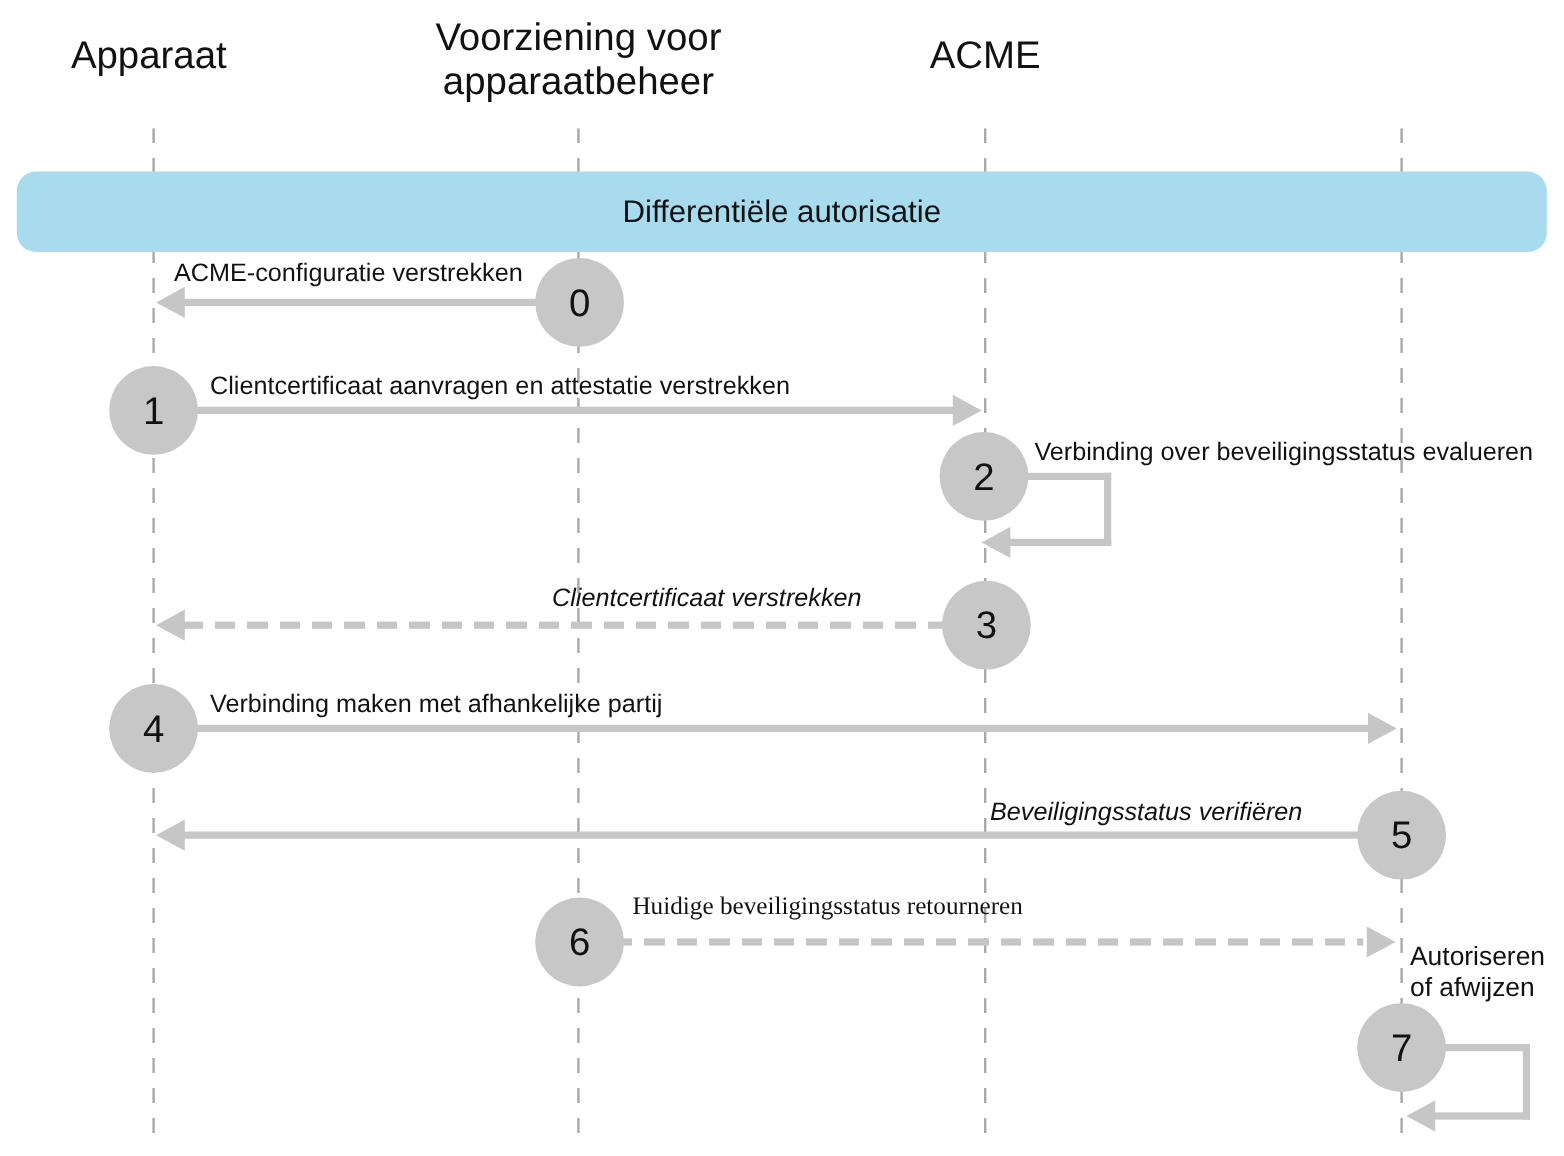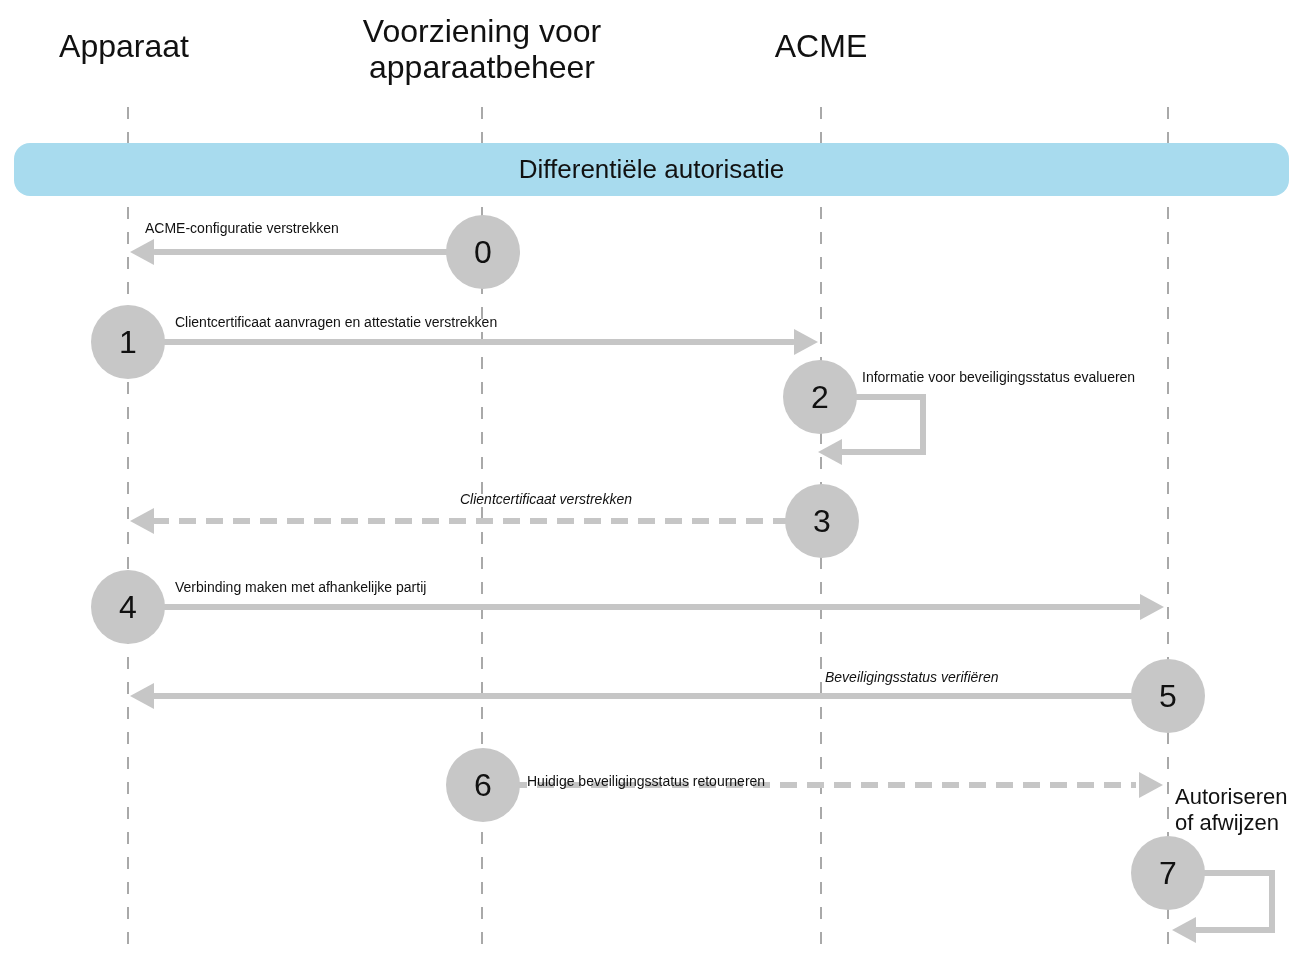--- a/index.html
+++ b/index.html
@@ -8,39 +8,39 @@
   html,body{margin:0;padding:0;background:#fff;}
   body{font-family:"Liberation Sans", sans-serif; color:var(--ink);}
   #canvas{position:relative;width:1303px;height:963px;background:#fff;overflow:hidden;}
 
   .lifeline{position:absolute;top:107px;height:841px;width:2px;z-index:1;
     background:repeating-linear-gradient(180deg,var(--lifeline) 0 12px,transparent 12px 25px);}
 
   .actor{position:absolute;transform:translateX(-50%);text-align:center;
     font-size:32px;line-height:36px;font-weight:400;color:var(--ink);z-index:3;}
 
-  .banner{position:absolute;left:14px;top:143px;width:1275px;height:53px;border-radius:16px;
+  .banner{position:absolute;left:14px;top:143px;width:1275px;height:67px;border-radius:16px;
     background:var(--banner);display:flex;align-items:center;justify-content:center;
     font-size:26px;z-index:2;}
 
   .num-circle{position:absolute;width:74px;height:74px;border-radius:50%;background:var(--circle);
     display:flex;align-items:center;justify-content:center;font-size:32px;z-index:4;}
 
   .line{position:absolute;height:6px;background:var(--arrow);border-radius:3px;z-index:2;}
   .line.dashed{background:repeating-linear-gradient(90deg,var(--arrow) 0 17px,transparent 17px 27px);border-radius:0;}
 
   .head-left{position:absolute;width:0;height:0;z-index:2;
     border-top:13px solid transparent;border-bottom:13px solid transparent;border-right:24px solid var(--arrow);}
   .head-right{position:absolute;width:0;height:0;z-index:2;
     border-top:13px solid transparent;border-bottom:13px solid transparent;border-left:24px solid var(--arrow);}
 
   .loop{position:absolute;border:6px solid var(--arrow);border-left:none;background:transparent;z-index:1;box-sizing:border-box;}
   .loop .head-left{position:absolute;}
 
-  .msg-label{position:absolute;font-size:14px;line-height:26px;color:var(--ink);white-space:nowrap;z-index:3;}
+  .msg-label{position:absolute;font-size:21px;line-height:26px;color:var(--ink);white-space:nowrap;z-index:3;}
   .msg-label.right{font-style:italic;}
   .msg-label.wrap{white-space:normal;}
 </style>
 </head>
 <body>
 
 <div id="canvas">
 
   <div class="lifeline" style="left:127px;"></div>
   <div class="lifeline" style="left:481px;"></div>
@@ -63,21 +63,21 @@
   </div>
 
   <div>
     <div class="msg-label" style="left:175px;top:309px;">Clientcertificaat aanvragen en attestatie verstrekken</div>
     <div class="line" style="left:128px;top:339px;width:668px;"></div>
     <div class="head-right" style="left:794px;top:329px;"></div>
     <div class="num-circle" style="left:91px;top:305px;">1</div>
   </div>
 
   <div>
-    <div class="msg-label" style="left:862px;top:364px;">Informatie voor beveiligingsstatus evalueren</div>
+    <div class="msg-label" style="left:862px;top:364px;">Verbinding over beveiligingsstatus evalueren</div>
     <div class="loop" style="left:838px;top:394px;width:88px;height:61px;">
       <div class="head-left" style="left:-20px;top:39px;"></div>
     </div>
     <div class="num-circle" style="left:783px;top:360px;">2</div>
   </div>
 
   <div>
     <div class="msg-label right" style="left:460px;top:486px;width:322px;">Clientcertificaat verstrekken</div>
     <div class="line dashed" style="left:152px;top:518px;width:635px;"></div>
     <div class="head-left" style="left:130px;top:508px;"></div>
@@ -92,21 +92,21 @@
   </div>
 
   <div>
     <div class="msg-label right" style="left:825px;top:664px;width:300px;">Beveiligingsstatus verifiëren</div>
     <div class="line" style="left:150px;top:693px;width:1018px;"></div>
     <div class="head-left" style="left:130px;top:683px;"></div>
     <div class="num-circle" style="left:1131px;top:659px;">5</div>
   </div>
 
   <div>
-    <div class="msg-label" style="left:527px;top:768px;">Huidige beveiligingsstatus retourneren</div>
+    <div class="msg-label" style="left:527px;top:742px;font-family:Liberation Serif, serif;">Huidige beveiligingsstatus retourneren</div>
     <div class="line dashed" style="left:483px;top:782px;width:653px;"></div>
     <div class="head-right" style="left:1139px;top:772px;"></div>
     <div class="num-circle" style="left:446px;top:748px;">6</div>
   </div>
 
   <div>
     <div class="msg-label wrap" style="left:1175px;top:784px;width:135px;font-size:22px;">Autoriseren of afwijzen</div>
     <div class="loop" style="left:1185px;top:870px;width:90px;height:63px;">
       <div class="head-left" style="left:-13px;top:41px;"></div>
     </div>

